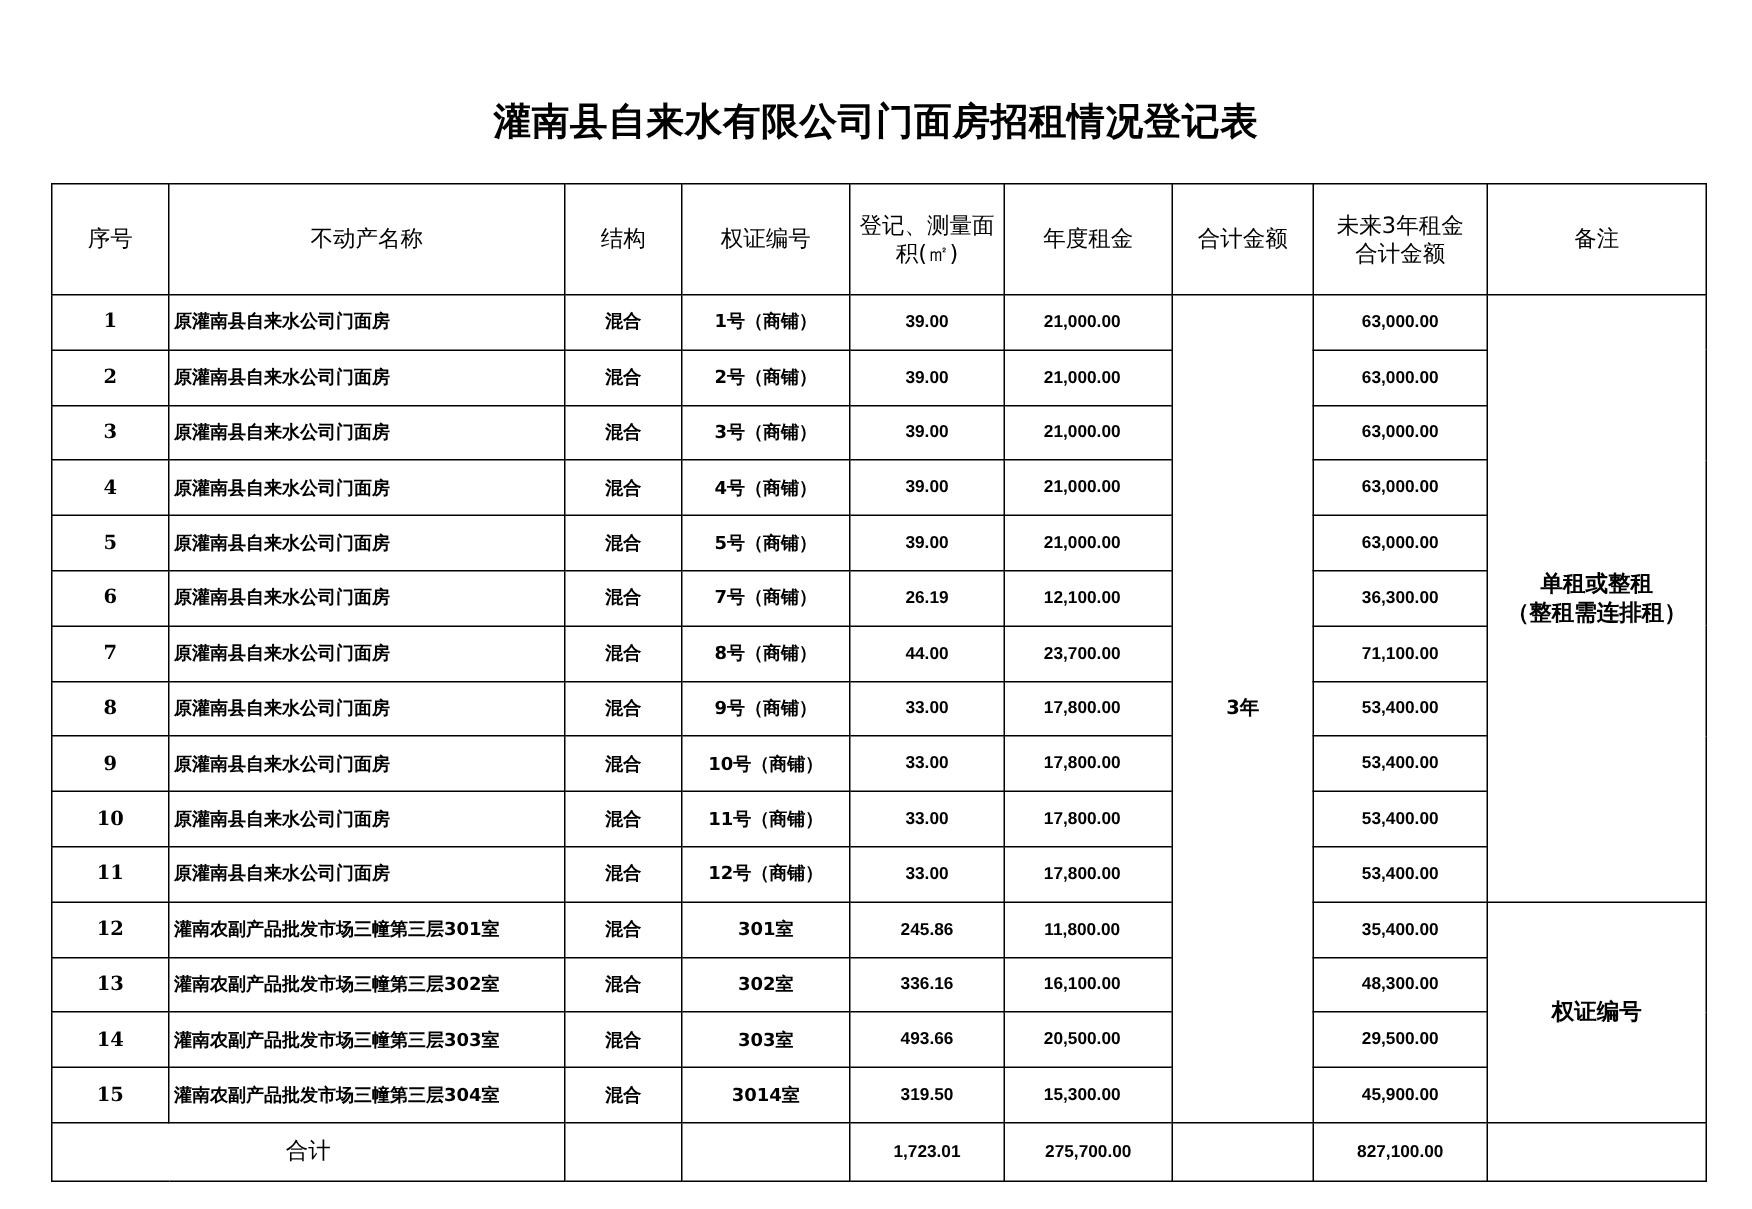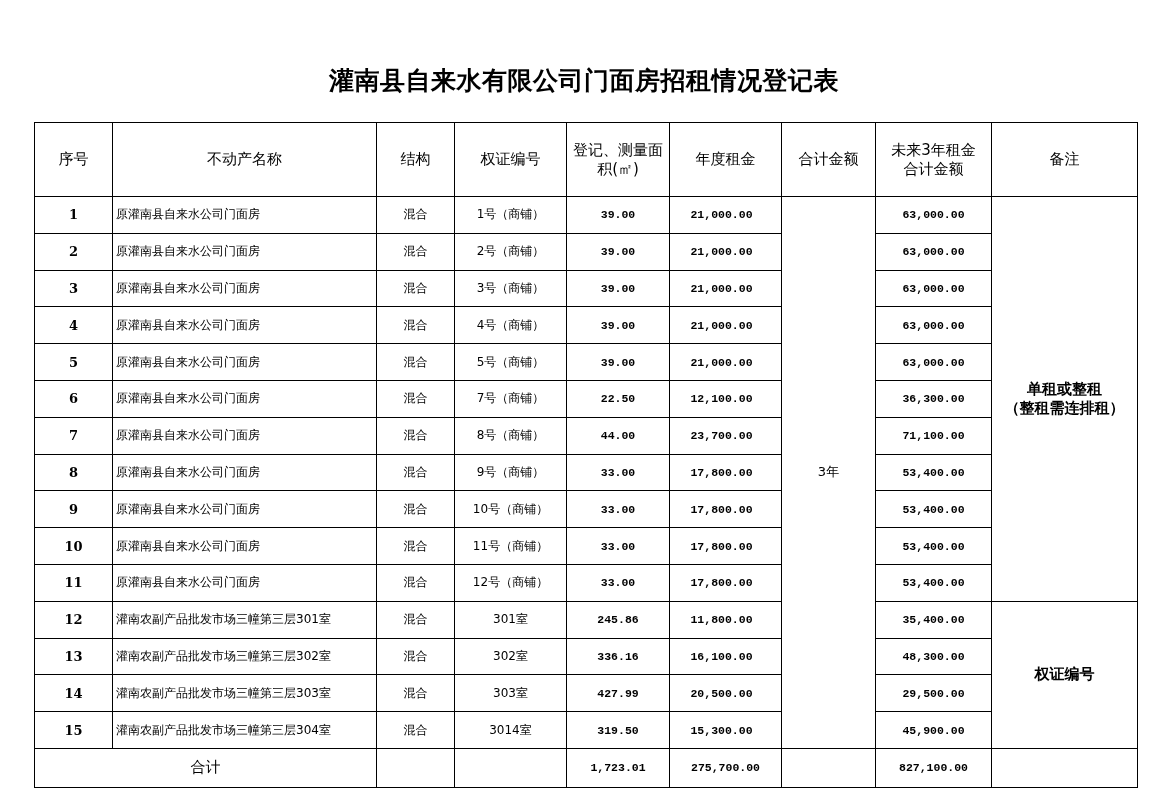--- a/index.html
+++ b/index.html
@@ -9,26 +9,26 @@
            font-family: "DejaVu Serif", "Liberation Serif", serif; font-weight: bold;
            font-size: 25px; letter-spacing: 0.5px; }
   table.reg { position: absolute; left: 34px; top: 122px; border-collapse: collapse;
               table-layout: fixed; width: 1103px; padding-left: 20px; }
   table.reg td, table.reg th { border: 1.5px solid #000; padding: 0; text-align: center;
               vertical-align: middle; overflow: hidden; white-space: nowrap; }
   table.reg th { font-weight: normal; font-size: 15px; line-height: 19px; white-space: normal; }
   tr.head { height: 74px; }
   tr.drow { height: 36.8px; }
   tr.total { height: 39px; }
-  td.cell { font-size: 12px; font-weight: normal; }
-  td.num { font-family: Liberation Mono, monospace; font-size: 11.5px; font-weight: bold; }
+  td.cell { font-size: 12px; font-weight: bold; }
+  td.num { font-family: Liberation Sans, sans-serif; font-size: 11.5px; font-weight: bold; }
   td.name { text-align: left !important; padding-left: 3px !important; }
   td.rent { text-align: center; padding-right: 8px !important; }
   td.seq { font-family: "DejaVu Serif", "Liberation Serif", serif; font-size: 13px; font-weight: bold; }
-  td.merged-term { font-size: 13px; font-weight: normal; }
+  td.merged-term { font-size: 13px; font-weight: bold; }
   td.remark { font-size: 15px; font-weight: bold; white-space: normal !important; line-height: 19px; }
   td.total-label { font-size: 15px; }
 </style>
 </head>
 <body>
 
 <div class="title">灌南县自来水有限公司门面房招租情况登记表</div>
 
 <table class="reg">
   <colgroup>
@@ -101,21 +101,21 @@
         <td class="cell">5号（商铺）</td>
         <td class="num">39.00</td>
         <td class="num rent">21,000.00</td>
         <td class="num">63,000.00</td>
       </tr>
       <tr class="drow">
         <td class="seq">6</td>
         <td class="cell name">原灌南县自来水公司门面房</td>
         <td class="cell">混合</td>
         <td class="cell">7号（商铺）</td>
-        <td class="num">22.50</td>
+        <td class="num">26.19</td>
         <td class="num rent">12,100.00</td>
         <td class="num">36,300.00</td>
       </tr>
       <tr class="drow">
         <td class="seq">7</td>
         <td class="cell name">原灌南县自来水公司门面房</td>
         <td class="cell">混合</td>
         <td class="cell">8号（商铺）</td>
         <td class="num">44.00</td>
         <td class="num rent">23,700.00</td>
@@ -174,21 +174,21 @@
         <td class="cell">302室</td>
         <td class="num">336.16</td>
         <td class="num rent">16,100.00</td>
         <td class="num">48,300.00</td>
       </tr>
       <tr class="drow">
         <td class="seq">14</td>
         <td class="cell name">灌南农副产品批发市场三幢第三层303室</td>
         <td class="cell">混合</td>
         <td class="cell">303室</td>
-        <td class="num">427.99</td>
+        <td class="num">493.66</td>
         <td class="num rent">20,500.00</td>
         <td class="num">29,500.00</td>
       </tr>
       <tr class="drow">
         <td class="seq">15</td>
         <td class="cell name">灌南农副产品批发市场三幢第三层304室</td>
         <td class="cell">混合</td>
         <td class="cell">3014室</td>
         <td class="num">319.50</td>
         <td class="num rent">15,300.00</td>

